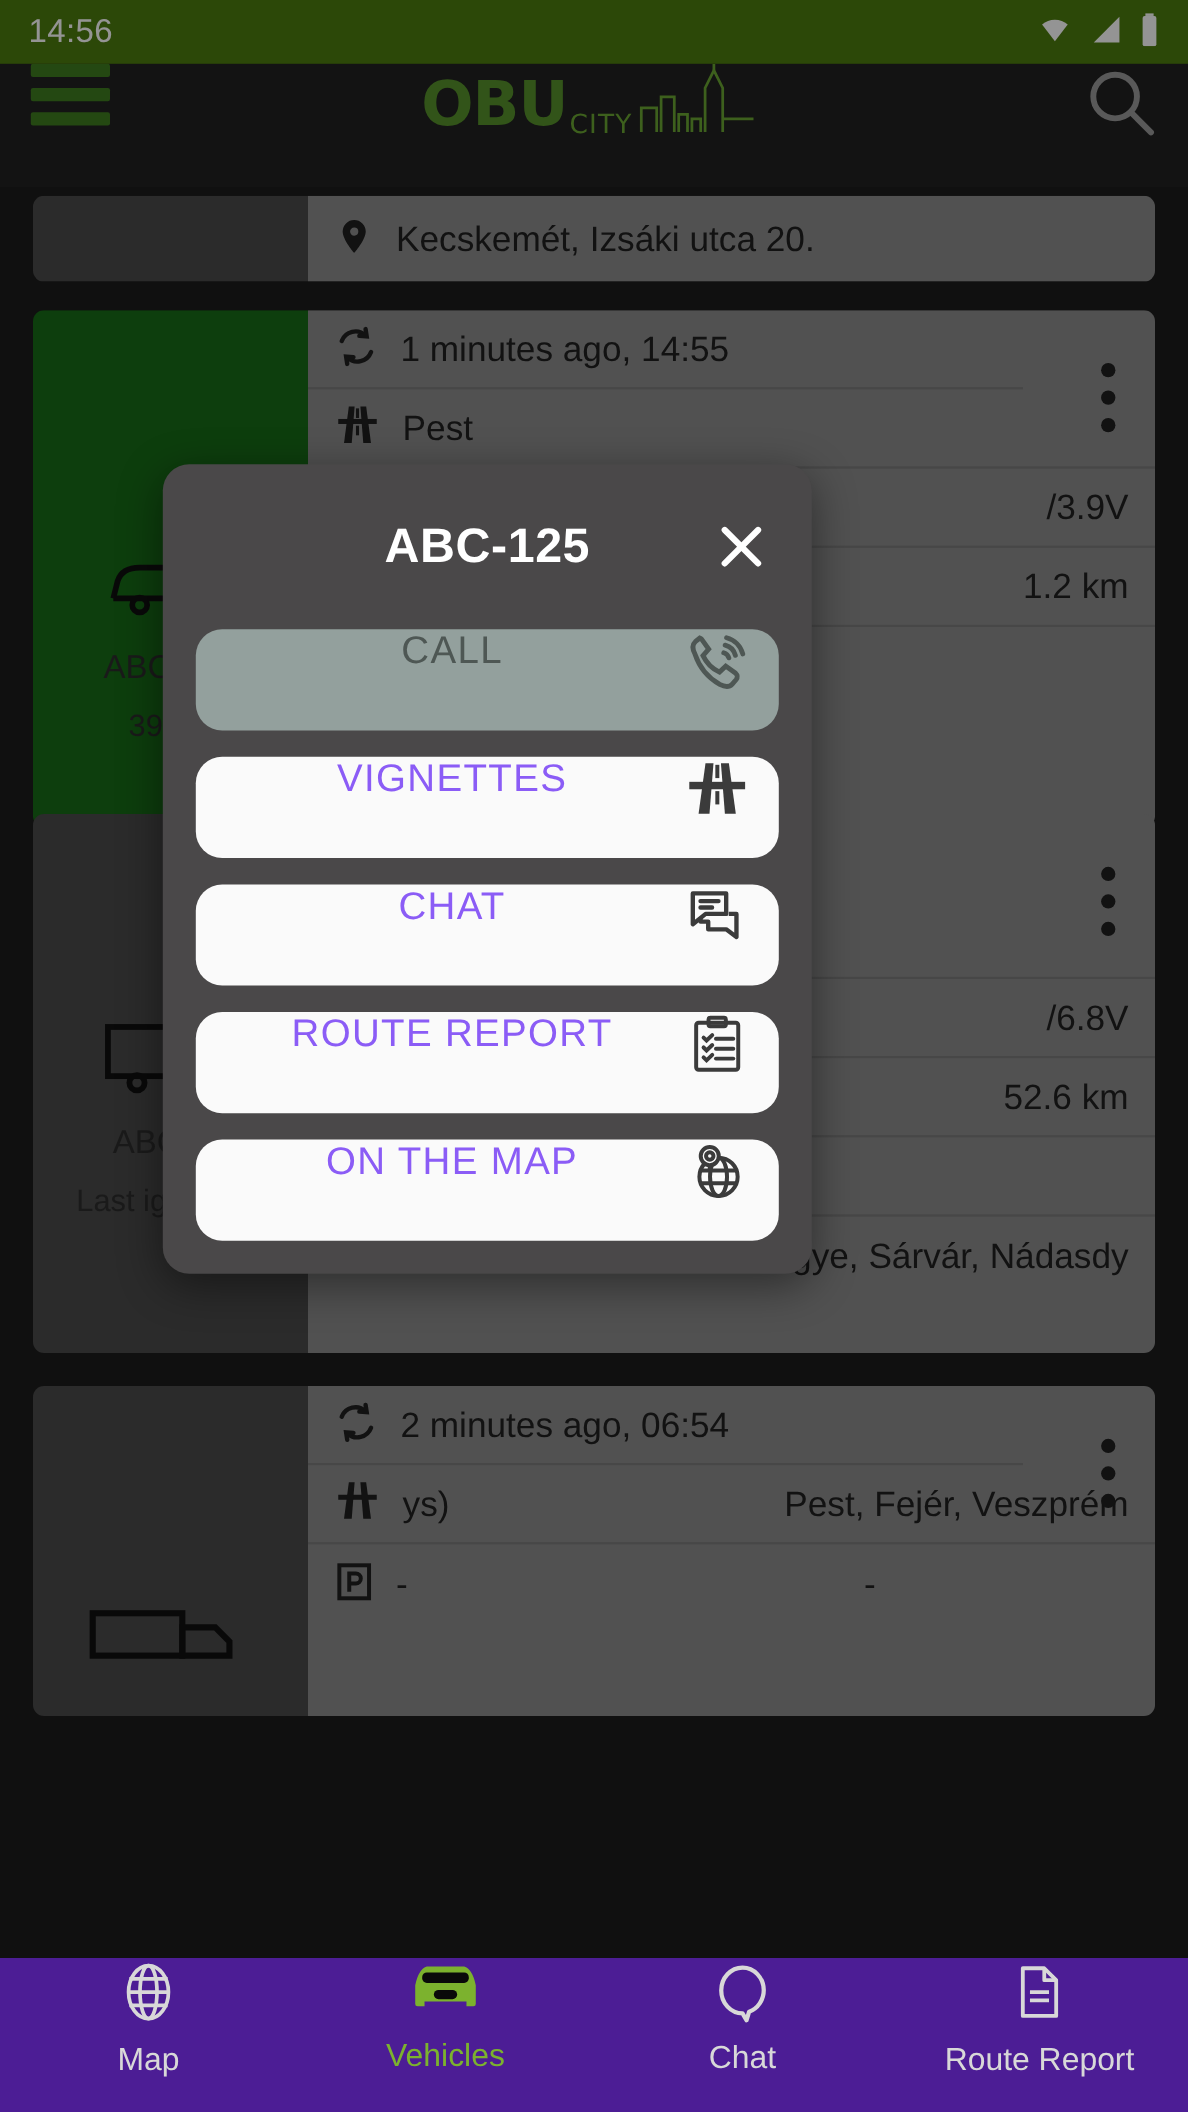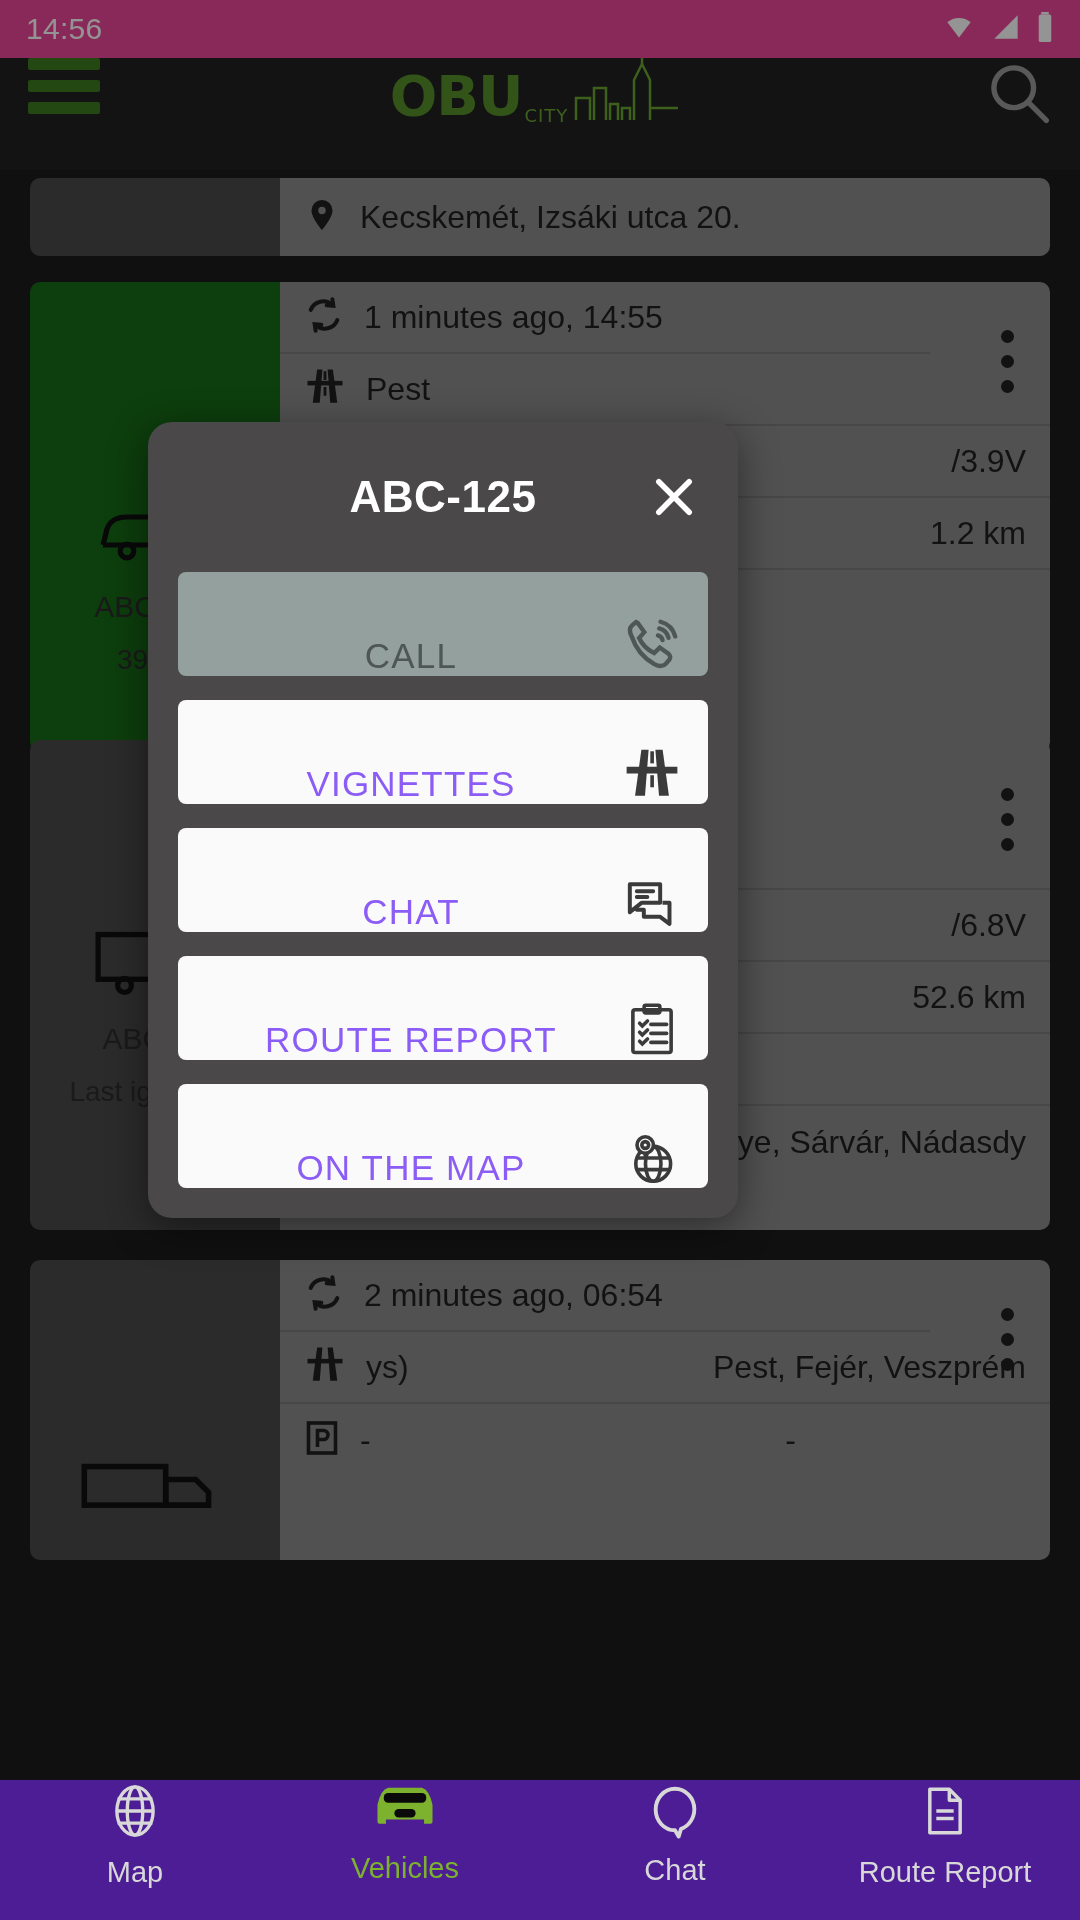--- a/index.html
+++ b/index.html
@@ -7,41 +7,41 @@
   body {
     font-family:"Liberation Sans", sans-serif;
     background:#1c1c1c;
     overflow:hidden;
     position:relative;
   }
 
   
   .statusbar{
     position:absolute;top:0;left:0;width:1080px;height:58px;
-    background:#ec4899;display:flex;align-items:center;
+    background:#4d7c0f;display:flex;align-items:center;
     padding:0 26px;z-index:5;
   }
   .status-time{color:#ffffff;font-size:30px;letter-spacing:.3px;}
   .status-icons{margin-left:auto;display:flex;align-items:center;gap:14px;}
 
   
   .appbar{
     position:absolute;top:58px;left:0;width:1080px;height:112px;
     background:#212121;display:flex;align-items:flex-start;
     padding:0 28px;z-index:4;
   }
   .hamburger{display:flex;flex-direction:column;gap:10px;width:72px;cursor:pointer;}
   .hamburger span{display:block;height:12px;width:72px;background:#3f7d20;border-radius:2px;}
   .logo-wrap{flex:1;display:flex;align-items:center;justify-content:center;gap:2px;}
   .logo-obu{
     color:#57922b;font-size:56px;font-weight:bold;letter-spacing:-1px;
     font-family:"DejaVu Sans", sans-serif;
   }
   .logo-city{
-    color:#6aa532;font-size:18px;letter-spacing:1px;
+    color:#6aa532;font-size:24px;letter-spacing:1px;
     font-family:"DejaVu Sans", sans-serif;align-self:flex-end;margin-bottom:6px;
   }
   .search-btn{width:80px;display:flex;justify-content:flex-end;cursor:pointer;}
 
   
   .content{
     position:absolute;top:170px;left:0;width:1080px;height:1610px;
     background:#1c1c1c;overflow:hidden;z-index:1;
   }
   .card{
@@ -90,22 +90,22 @@
   }
   .modal-title{
     color:#ffffff;font-size:44px;font-weight:bold;letter-spacing:.5px;
   }
   .modal-close{
     position:absolute;right:36px;top:50%;transform:translateY(-50%);
     width:56px;height:56px;display:flex;align-items:center;justify-content:center;
     cursor:pointer;
   }
   .mbtn{
-    margin:0 30px 24px 30px;height:104px;border-radius:8px;
-    background:#fafafa;display:flex;align-items:flex-end;position:relative;
+    margin:0 30px 24px 30px;height:92px;border-radius:24px;
+    background:#fafafa;display:flex;align-items:flex-start;position:relative;
     cursor:pointer;border:none;width:calc(100% - 60px);
   }
   .mbtn.disabled{background:#93a09d;cursor:default;}
   .mbtn-label{
     flex:1;text-align:center;color:#8b5cf6;font-size:35px;letter-spacing:1.2px;
     padding-left:40px;
   }
   .mbtn.disabled .mbtn-label{color:#4e5754;}
   .mbtn-icon{
     width:96px;display:flex;align-items:center;justify-content:center;

